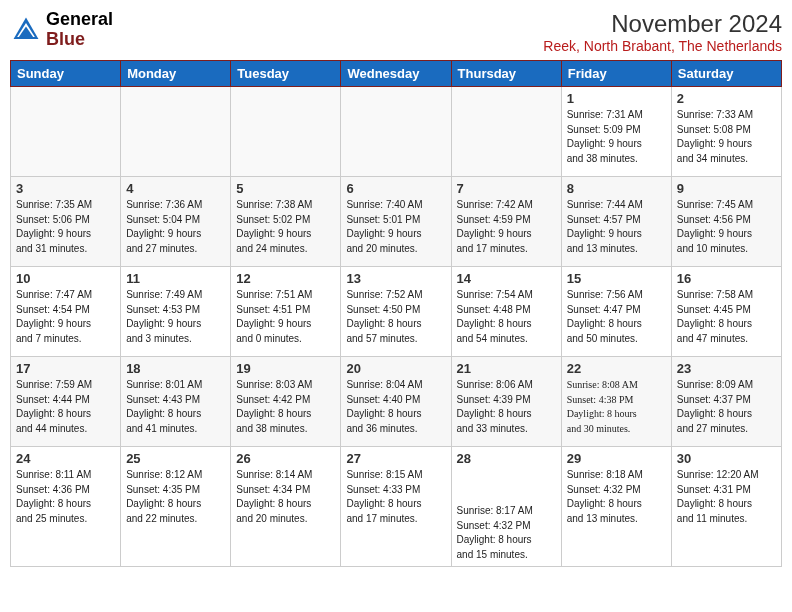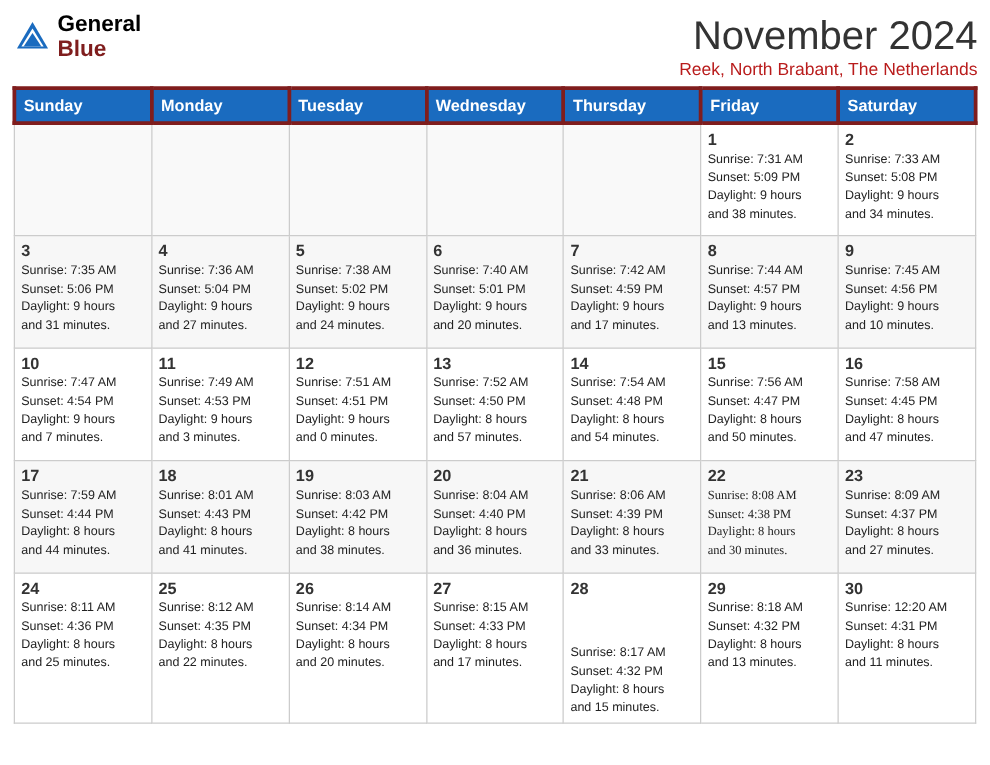--- a/index.html
+++ b/index.html
@@ -29,40 +29,40 @@
     .logo-text .general { color: #000000; }
     .logo-text .blue { color: #7f1d1d; }
     .logo-icon {
       width: 32px;
       height: 32px;
     }
     .title-block {
       text-align: right;
     }
     .month-title {
-      font-size: 32px;
+      font-size: 24px;
       font-weight: normal;
       color: #333;
     }
     .subtitle {
       font-size: 14px;
       color: #b91c1c;
     }
     .calendar {
       width: 100%;
       border-collapse: collapse;
       table-layout: fixed;
     }
     .calendar th {
       background: #1a6bbf;
       color: #fff;
       text-align: left;
       padding: 5px 6px;
       font-size: 13px;
-      border: 3px solid #7f1d1d;
+      border: 1px solid #7f1d1d;
     }
     .calendar td {
       border: 1px solid #ccc;
       vertical-align: top;
       padding: 4px 5px;
       height: 90px;
       background: #fff;
       font-size: 10.5px;
       color: #333;
     }

